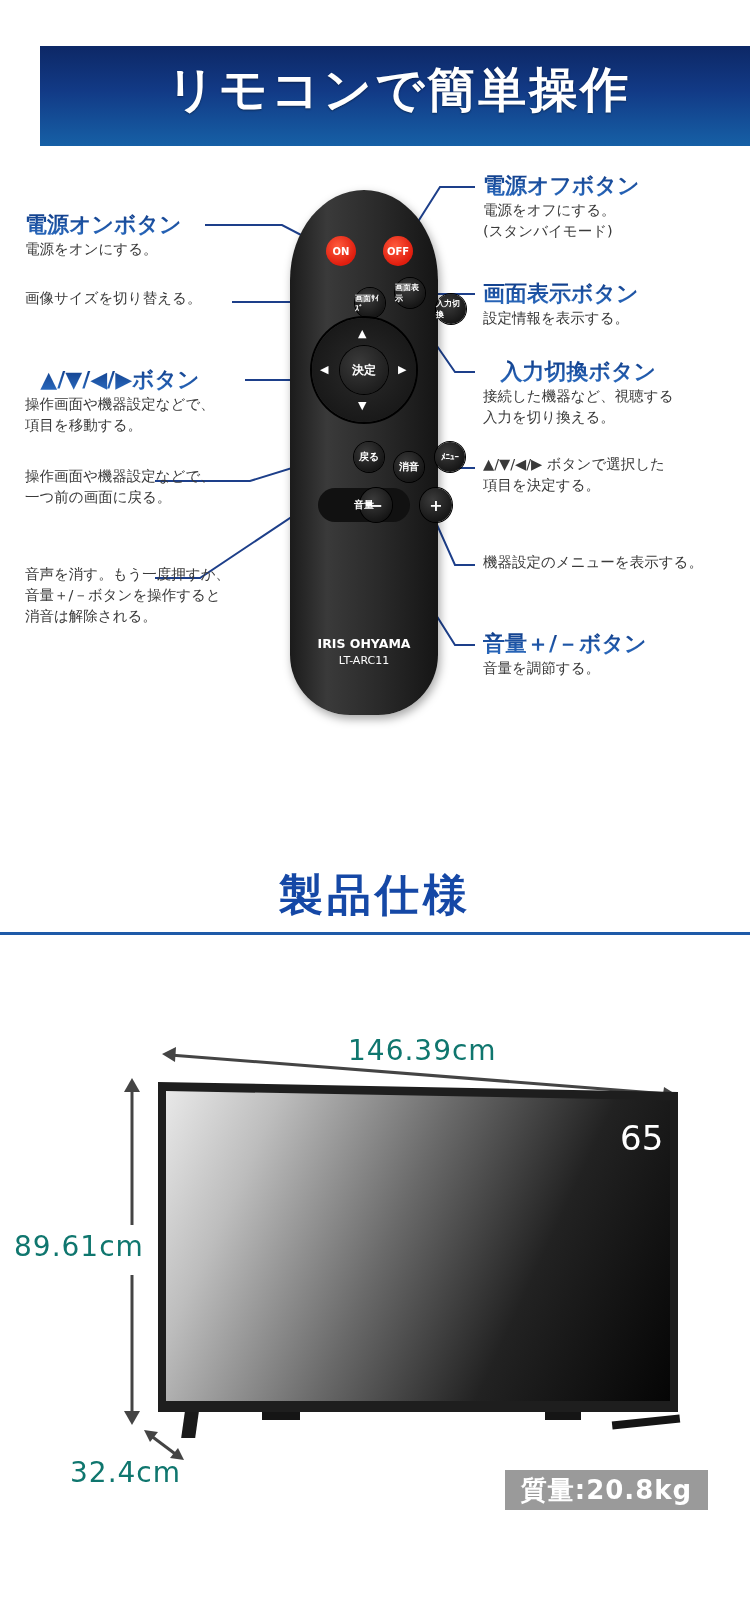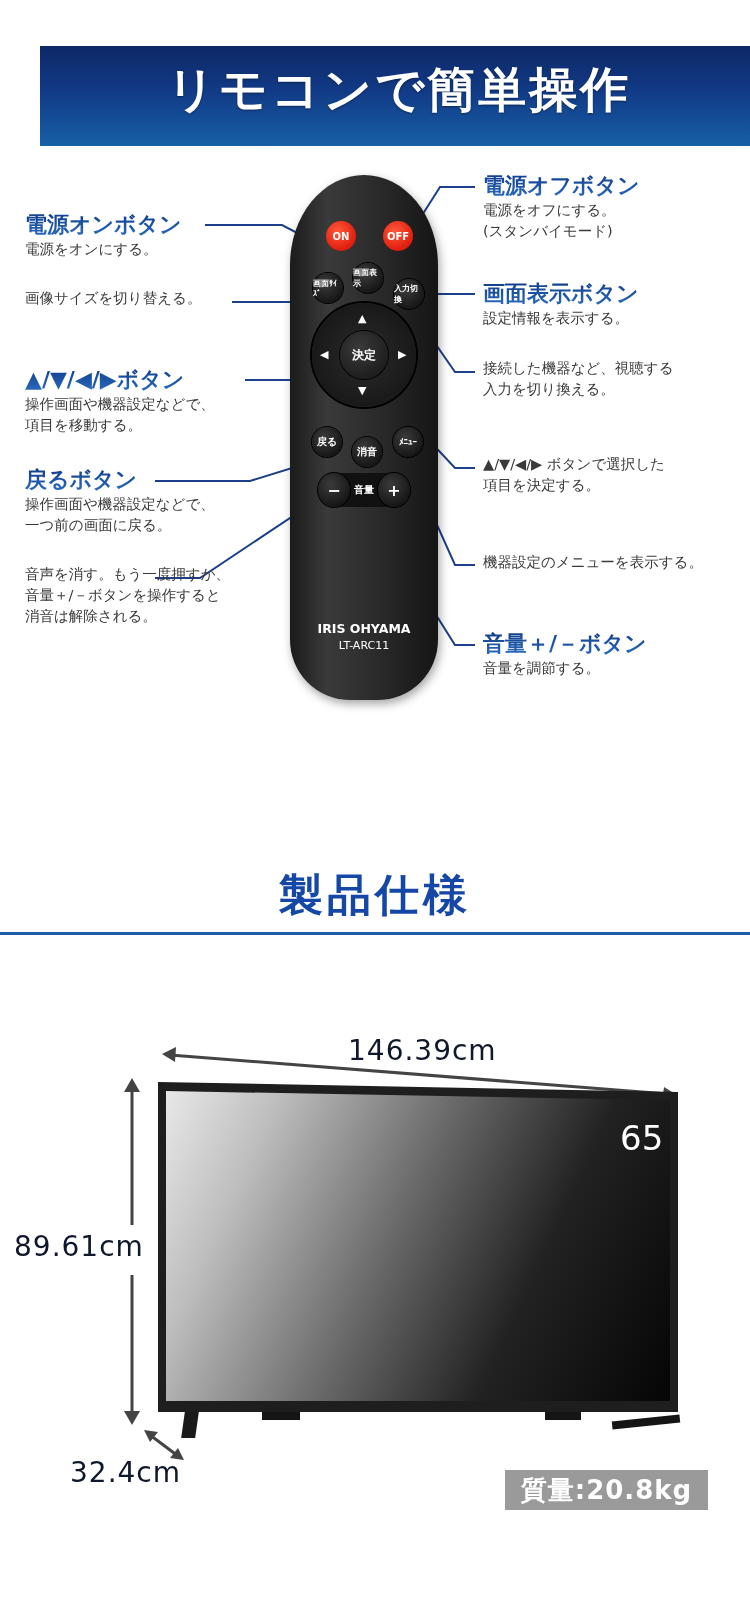--- a/index.html
+++ b/index.html
@@ -9,49 +9,49 @@
 
   
   .banner { left:16px; top:46px; width:718px; height:100px;
             background:linear-gradient(180deg,#0d2866 0%,#123a86 45%,#1660a6 100%);margin-left:24px; }
   .banner-title { width:100%; text-align:center; line-height:86px; color:#fff;
                   font-weight:bold; font-size:48px; letter-spacing:3px;
                   text-shadow:0 1px 2px rgba(0,0,0,.4); }
 
   
   .lbl-title { font-weight:bold; font-size:22px; color:#1a4fa0; white-space:nowrap; line-height:28px;
-               background:linear-gradient(180deg,#0e3a86,#2d6fc4); -webkit-background-clip:text; background-clip:text;
+               background:linear-gradient(180deg,#0e3a86,#2d6fc4); -webkit-background-clip:text; background-clip:text;text-align:center;
                -webkit-text-fill-color:transparent; }
   .lbl-desc { font-size:14.5px; color:#3a3a3a; line-height:21px; white-space:nowrap; }
 
   
-  .remote { left:290px; top:175px; width:148px; height:525px; border-radius:74px 74px 60px 60px / 90px 90px 60px 60px;
+  .remote { left:290px; top:190px; width:148px; height:525px; border-radius:74px 74px 60px 60px / 90px 90px 60px 60px;
             background:linear-gradient(90deg,#1b1b1b 0%,#3a3a3a 25%,#2a2a2a 60%,#151515 100%);
             box-shadow:2px 4px 10px rgba(0,0,0,.35); }
   .rbtn { position:absolute; border-radius:50%; display:flex; align-items:center; justify-content:center;
           font-weight:bold; color:#fff; }
   .rbtn.red { background:radial-gradient(circle at 40% 35%,#ff5a3c,#e01d0e 70%); width:30px; height:30px; font-size:10px; }
   .rbtn.dark { background:radial-gradient(circle at 40% 35%,#3b3b3b,#151515 75%); width:30px; height:30px; font-size:8px;
-               box-shadow:0 0 0 1px #000; }
+               box-shadow:0 0 0 1px #000;margin-left:42px; }
   .dpad { position:absolute; left:22px; top:128px; width:104px; height:104px; border-radius:50%;
           background:radial-gradient(circle,#2a2a2a,#121212); box-shadow:0 0 0 2px #000; }
   .dpad-center { position:absolute; left:28px; top:28px; width:48px; height:48px; border-radius:50%;
                  background:radial-gradient(circle at 40% 35%,#3a3a3a,#141414); box-shadow:0 0 0 1px #000;
                  display:flex; align-items:center; justify-content:center; color:#fff; font-weight:bold; font-size:12px;font-family:Liberation Mono, monospace; }
   .arrow { position:absolute; color:#fff; font-size:11px; line-height:11px; }
   .vol { position:absolute; left:28px; top:298px; width:92px; height:34px; border-radius:17px;
          background:#111; }
   .brand { position:absolute; left:0; width:100%; text-align:center; color:#fff; }
 
   
   .spec-title { left:0; top:866px; width:750px; text-align:center; font-weight:bold; font-size:44px;
                 letter-spacing:4px; color:#1548a6; }
   .spec-rule { left:0; top:932px; width:750px; height:3px; background:#1e5aa8; }
 
-  .dim { font-size:28px; color:#0f172a; letter-spacing:1px; white-space:nowrap; }
+  .dim { font-size:28px; color:#0f766e; letter-spacing:1px; white-space:nowrap; }
   .tv-frame { left:158px; top:1082px; width:520px; height:330px; background:#1e1e1e;
               clip-path:polygon(0 0,100% 3%,100% 100%,0 100%); }
   .tv-screen { left:166px; top:1091px; width:504px; height:310px;
                background:linear-gradient(115deg,#e8e8e8 0%,#bdbdbd 18%,#6a6a6a 45%,#222 70%,#050505 100%);
                clip-path:polygon(0 0,100% 3%,100% 100%,0 100%); }
   .weight-box { left:505px; top:1470px; width:203px; height:40px; background:#9a9a9a; color:#fff;
                 font-weight:bold; font-size:26px; line-height:40px; text-align:center; letter-spacing:1px; }
 </style>
 </head>
 <body>
@@ -82,40 +82,40 @@
 </div>
 <div class="abs" style="left:25px;top:288px">
   <div class="lbl-desc">画像サイズを切り替える。</div>
 </div>
 <div class="abs" style="left:25px;top:366px">
   <div class="lbl-title">▲/▼/◀/▶ボタン</div>
   <div class="lbl-desc">操作画面や機器設定などで、</div>
   <div class="lbl-desc">項目を移動する。</div>
 </div>
 <div class="abs" style="left:25px;top:466px">
-  <div class="lbl-title">戻るボタン</div>
   <div class="lbl-desc">操作画面や機器設定などで、</div>
   <div class="lbl-desc">一つ前の画面に戻る。</div>
 </div>
 <div class="abs" style="left:25px;top:564px">
   <div class="lbl-desc">音声を消す。もう一度押すか、</div>
   <div class="lbl-desc">音量＋/－ボタンを操作すると</div>
   <div class="lbl-desc">消音は解除される。</div>
 </div>
 
 <div class="abs" style="left:483px;top:172px">
   <div class="lbl-title">電源オフボタン</div>
   <div class="lbl-desc">電源をオフにする。</div>
   <div class="lbl-desc">(スタンバイモード)</div>
 </div>
 <div class="abs" style="left:483px;top:280px">
   <div class="lbl-title">画面表示ボタン</div>
   <div class="lbl-desc">設定情報を表示する。</div>
 </div>
 <div class="abs" style="left:483px;top:358px">
+  <div class="lbl-title">入力切換ボタン</div>
   <div class="lbl-desc">接続した機器など、視聴する</div>
   <div class="lbl-desc">入力を切り換える。</div>
 </div>
 <div class="abs" style="left:483px;top:454px">
   <div class="lbl-desc">▲/▼/◀/▶ ボタンで選択した</div>
   <div class="lbl-desc">項目を決定する。</div>
 </div>
 <div class="abs" style="left:483px;top:552px">
   <div class="lbl-desc">機器設定のメニューを表示する。</div>
 </div>

